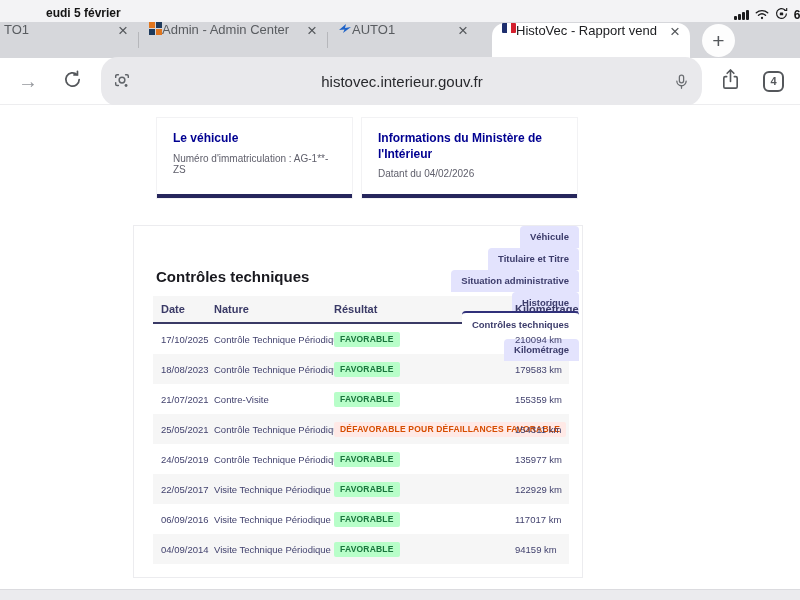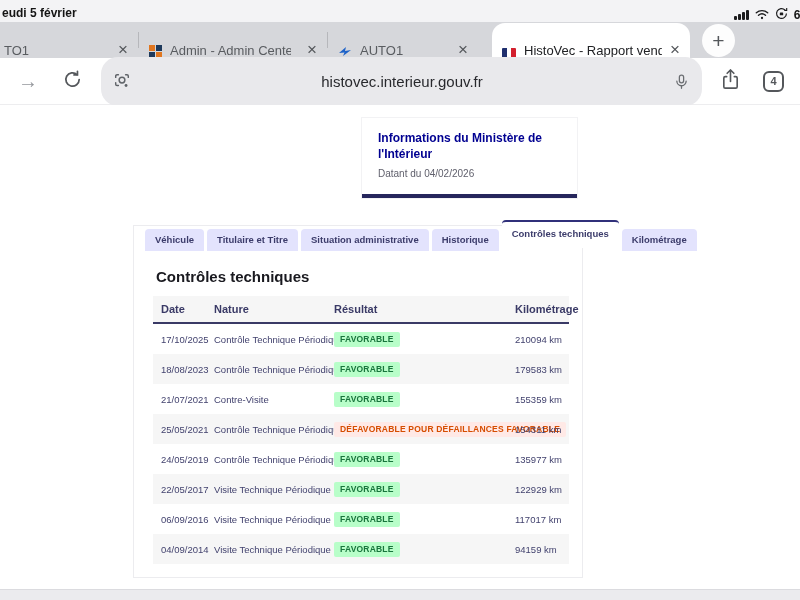--- a/index.html
+++ b/index.html
@@ -1,30 +1,30 @@
 <!DOCTYPE html>
 <html style="--accent-blue: #000091; --card-border-bottom: #26265c; --tab-inactive-bg: #e3e3fd; --tab-text: #3c3c6b; --table-text: #42426e; --zebra: #f6f6f6; --favorable-bg: #b8fec9; --favorable-fg: #18753c; --defavorable-bg: #ffe9e6; --defavorable-fg: #d64d00;"><head>
 <meta charset="utf-8">
 <style>
   * { margin:0; padding:0; box-sizing:border-box; }
   html,body { width:800px; height:600px; overflow:hidden; background:#fff;
     font-family:"Liberation Sans", sans-serif; }
 
   
   .status-bar { position:relative; height:22px; background:#f3f3f5;
-    display:flex; align-items:center; }
+    display:flex; align-items:center;padding-left:44px; }
   .status-date { font-size:12px; font-weight:700; color:#141414; padding-left:2px; margin-top:4px; }
   .status-right { position:absolute; right:-7px; top:6px; display:flex; align-items:center; gap:6px; }
   .sig { display:flex; align-items:flex-end; gap:1.5px; height:10px; }
   .sig i { display:block; width:2.5px; background:#1c1c1e; border-radius:1px; }
   .battery-pct { font-size:12px; font-weight:600; color:#141414; }
 
   
   .tab-strip { height:36px; background:#d6d7db; display:flex; align-items:flex-end; }
-  .btab { display:flex; align-items:flex-end; height:36px; padding:0 10px; gap:8px; }
+  .btab { display:flex; align-items:flex-start; height:36px; padding:0 10px; gap:0; }
   .btab .title { font-size:13px; color:#595c60; white-space:nowrap; overflow:hidden; }
   .tab-x { font-size:17px; color:#54575b; line-height:1; cursor:default; }
   .ghost-tab { width:138px; justify-content:space-between; padding-left:4px; }
   .tab-div { width:1px; height:16px; background:#b6b7bb; margin-bottom:10px; }
   .btab.admin { width:188px; } .btab.auto1 { width:150px; }
   .btab .spacer { flex:1; }
   .active-tab { width:198px; margin-left:14px; background:#fff; border-radius:13px 13px 0 0;
     height:35px; }
   .active-tab .title { color:#202124; flex:1; }
   .new-tab { width:33px; height:33px; background:#fdfdfd; border-radius:50%;
@@ -55,21 +55,21 @@
   .tile { position:absolute; top:13px; background:#fff; height:80px; padding:13px 16px;
     box-shadow:0 0 0 1px #f2f2f4; border-bottom:4px solid var(--card-border-bottom,#26265c); }
   .tile-vehicle { left:157px; width:195px; }
   .tile-ministry { left:362px; width:215px; }
   .tile h3 { font-size:12px; font-weight:700; color:var(--accent-blue,#000091);
     line-height:1.3; margin-bottom:6px; }
   .tile p { font-size:10px; color:#60606c; }
 
   .panel { position:absolute; left:133px; top:120px; width:450px; height:353px;
     border:1px solid #ececef; background:#fff; }
-  .ptabs { display:flex; align-items:flex-end; padding-left:11px; height:25px; }
+  .ptabs { display:flex; align-items:flex-end; padding-left:11px; height:25px;flex-direction:column; }
   .ptab { background:var(--tab-inactive-bg,#e3e3fd); color:var(--tab-text,#3c3c6b);
     font-size:9.5px; font-weight:700; line-height:22px; padding:0 10px; margin-right:3px;
     border-radius:4px 4px 0 0; white-space:nowrap; }
   .ptab.sel { background:#fff; border-top:2px solid #30307a; line-height:23px;
     position:relative; top:-3px; height:28px; }
 
   .section-title { font-size:15px; font-weight:700; color:#19191f; margin:17px 0 11px 22px; }
   table { border-collapse:collapse; table-layout:fixed; width:416px; margin-left:19px; }
   col.c1{width:53px;} col.c2{width:120px;} col.c3{width:181px;} col.c4{width:62px;}
   th { background:var(--zebra,#f6f6f6); text-align:left; font-size:11px; font-weight:700;
@@ -190,20 +190,24 @@
         <path d="M7.5 5.5 11 2l3.5 3.5"></path>
     </svg>
   </span>
   <div class="tab-count">
     <span>4</span>
   </div>
 </div>
 
 <div class="content">
 
+  <div class="tile tile-vehicle">
+    <h3>Le véhicule</h3>
+    <p>Numéro d'immatriculation : AG-1**-ZS</p>
+  </div>
   <div class="tile tile-ministry">
     <h3>Informations du Ministère de l'Intérieur</h3>
     <p>Datant du 04/02/2026</p>
   </div>
 
   <div class="panel">
     <div class="ptabs">
       <span class="ptab">Véhicule</span>
       <span class="ptab">Titulaire et Titre</span>
       <span class="ptab">Situation administrative</span>

